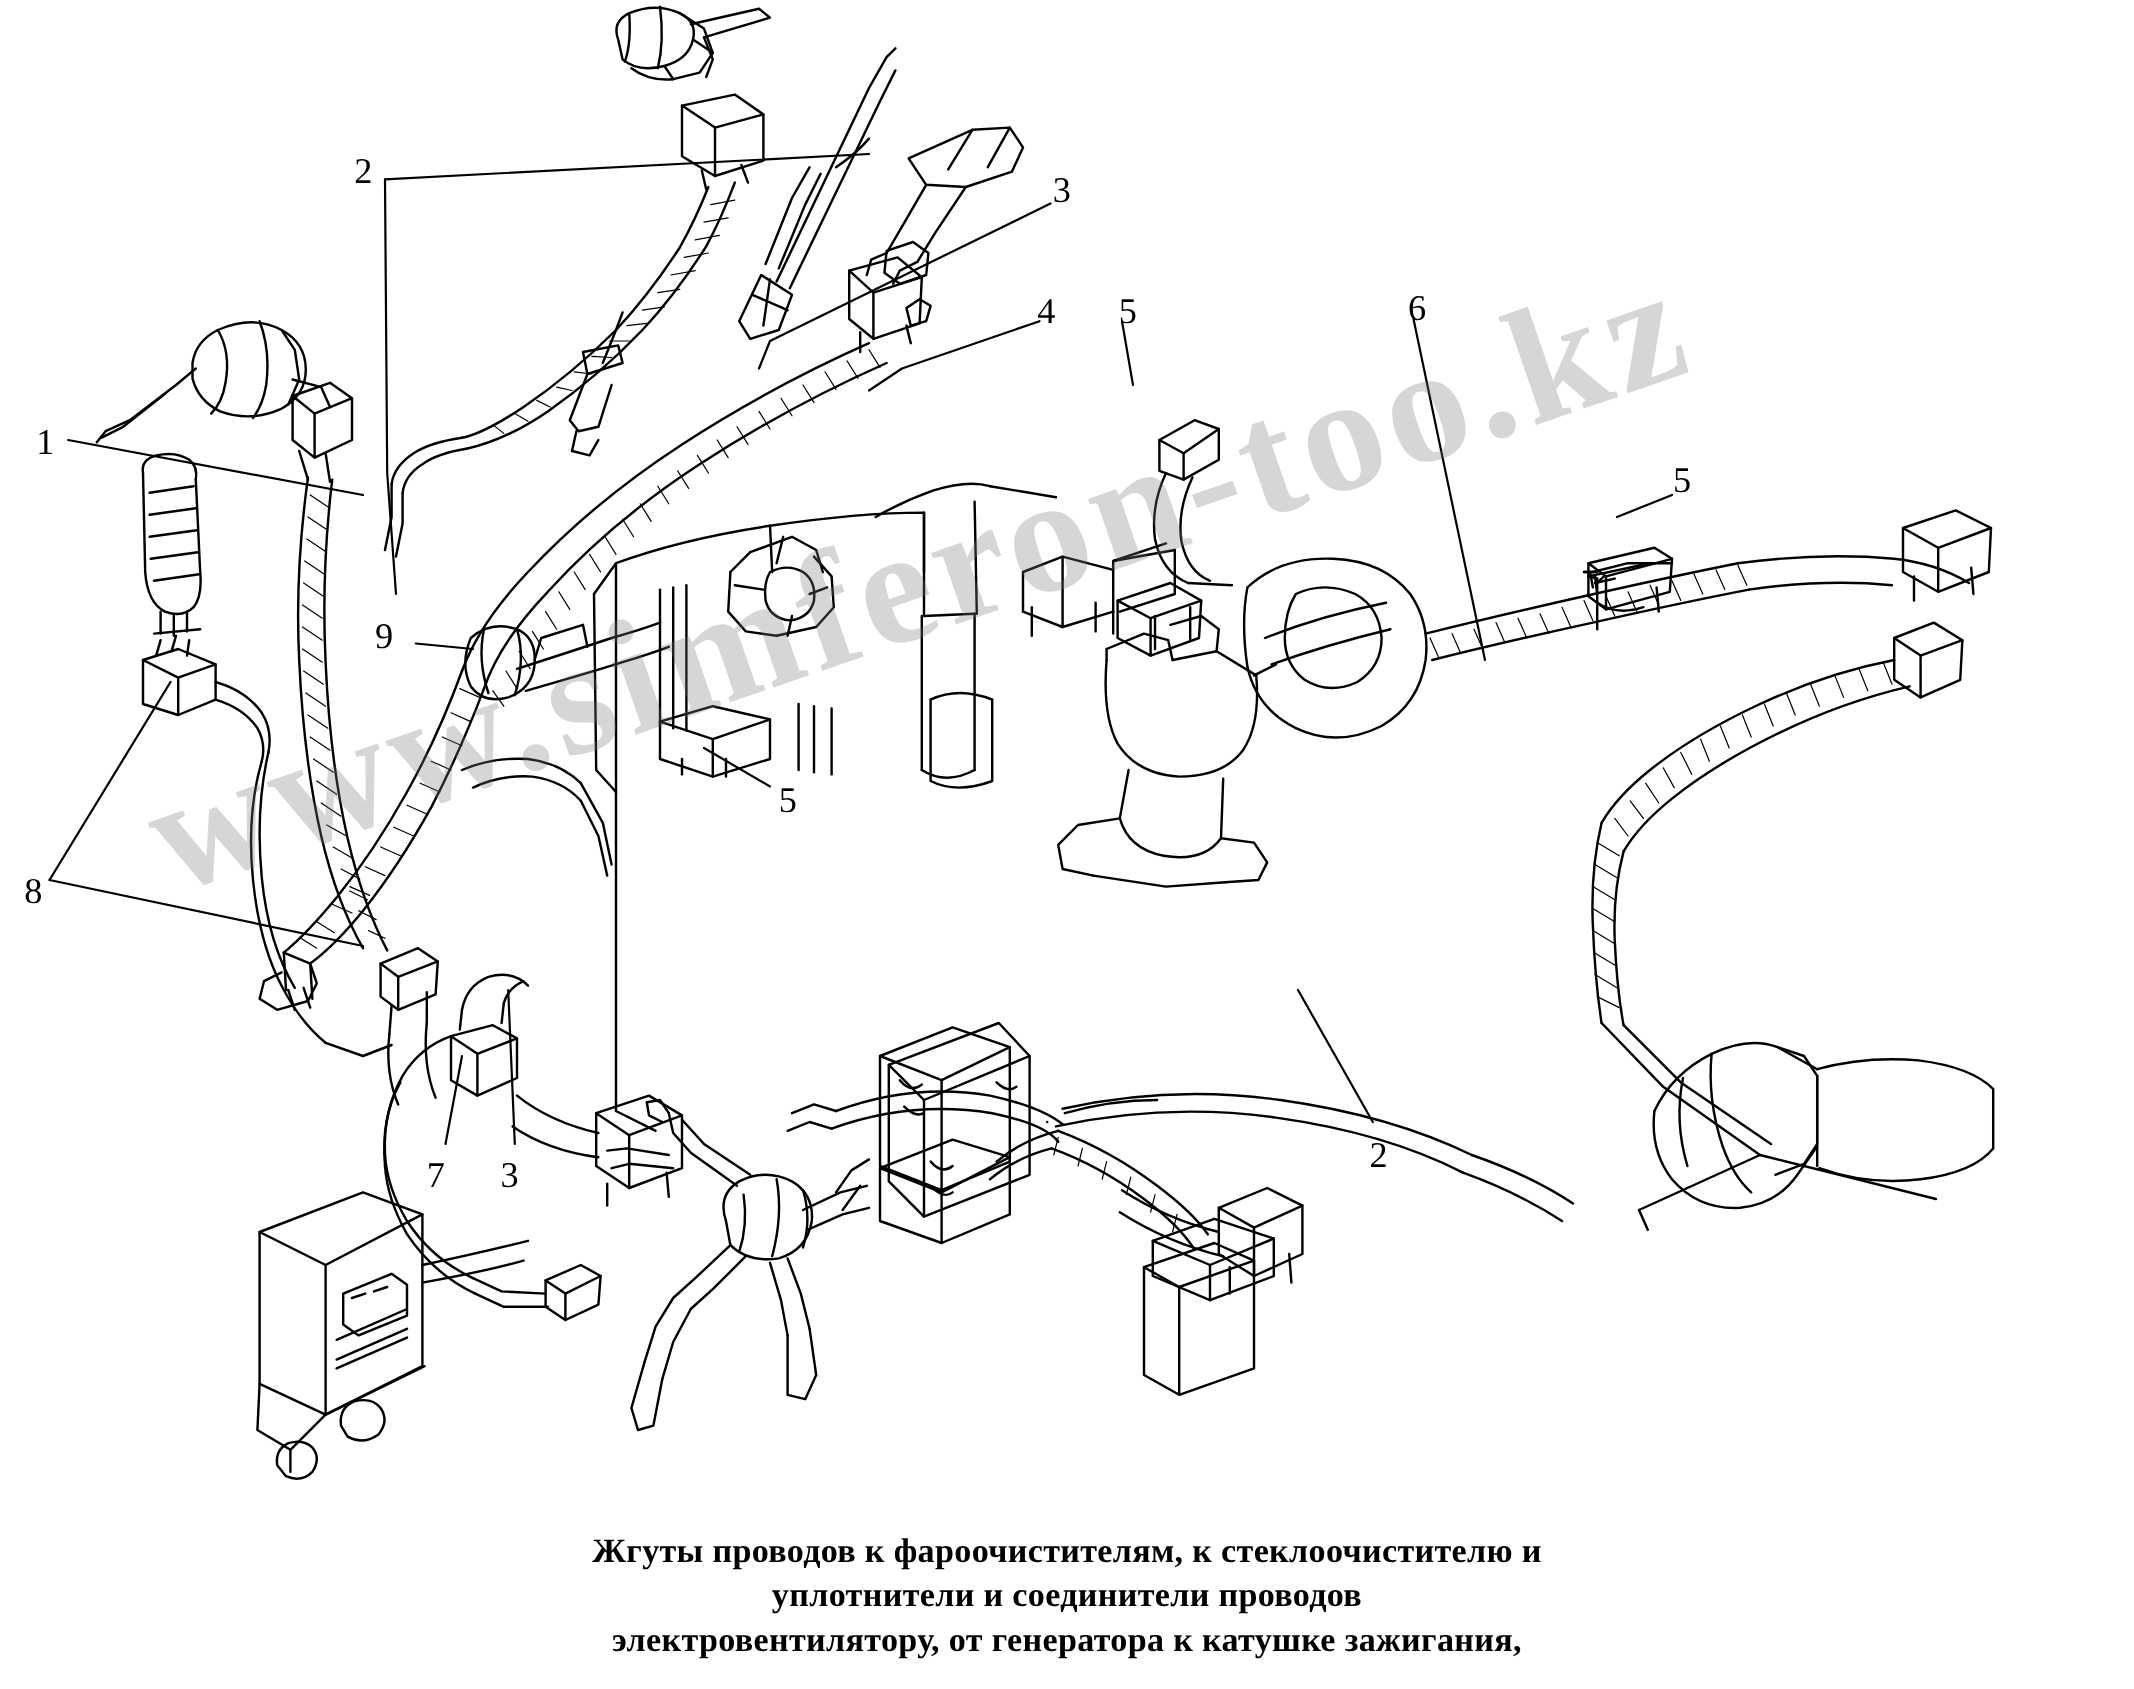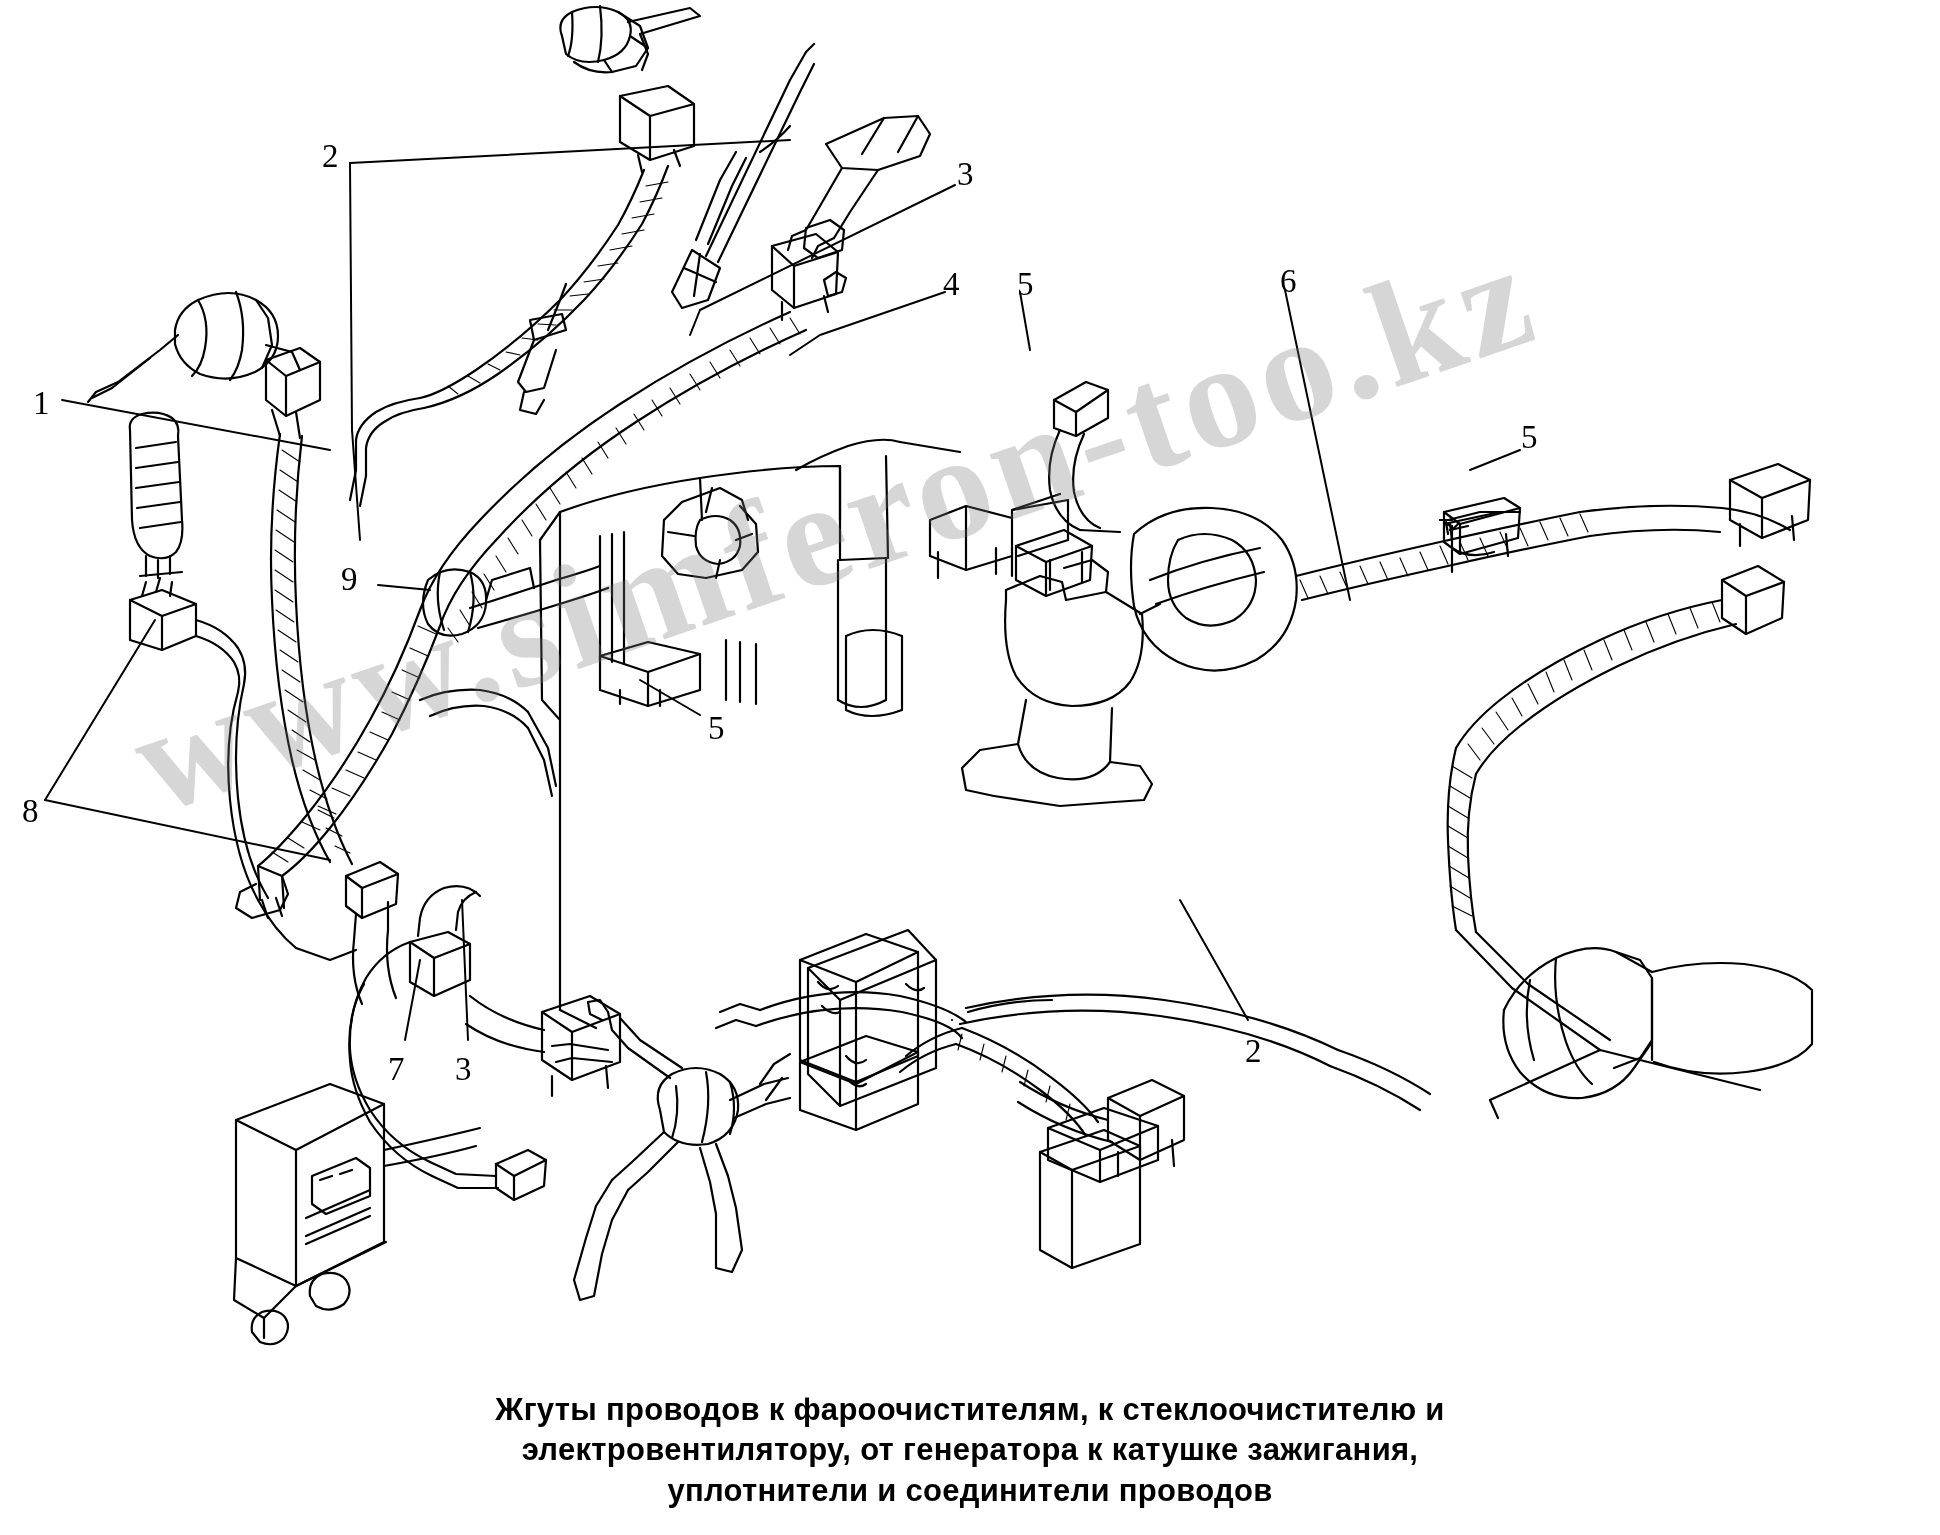--- a/index.html
+++ b/index.html
@@ -64,21 +64,21 @@
   
   #caption {
     position: absolute;
     left: 0;
     top: 1390px;
     width: 1940px;
     text-align: center;
     z-index: 9;
   }
   #caption div {
-    font-family: Liberation Sans, sans-serif;
+    font-family: Liberation Serif, serif;
     font-size: 31px;
     font-weight: bold;
     color: #000000;
     line-height: 1.30;
     letter-spacing: 0.3px;
   }
 </style>
 </head>
 <body>
 
@@ -642,17 +642,17 @@
   <div class="callout" style="left:1521px; top:421px;">5</div>
   <div class="callout" style="left:341px; top:563px;">9</div>
   <div class="callout" style="left:708px; top:712px;">5</div>
   <div class="callout" style="left:22px; top:795px;">8</div>
   <div class="callout" style="left:388px; top:1053px;">7</div>
   <div class="callout" style="left:455px; top:1053px;">3</div>
   <div class="callout" style="left:1245px; top:1035px;">2</div>
 
   <div id="caption">
     <div>Жгуты проводов к фароочистителям, к стеклоочистителю и</div>
+    <div>уплотнители и соединители проводов</div>
     <div>электровентилятору, от генератора к катушке зажигания,</div>
-    <div>уплотнители и соединители проводов</div>
   </div>
 
 </div>
 
 </body></html>

